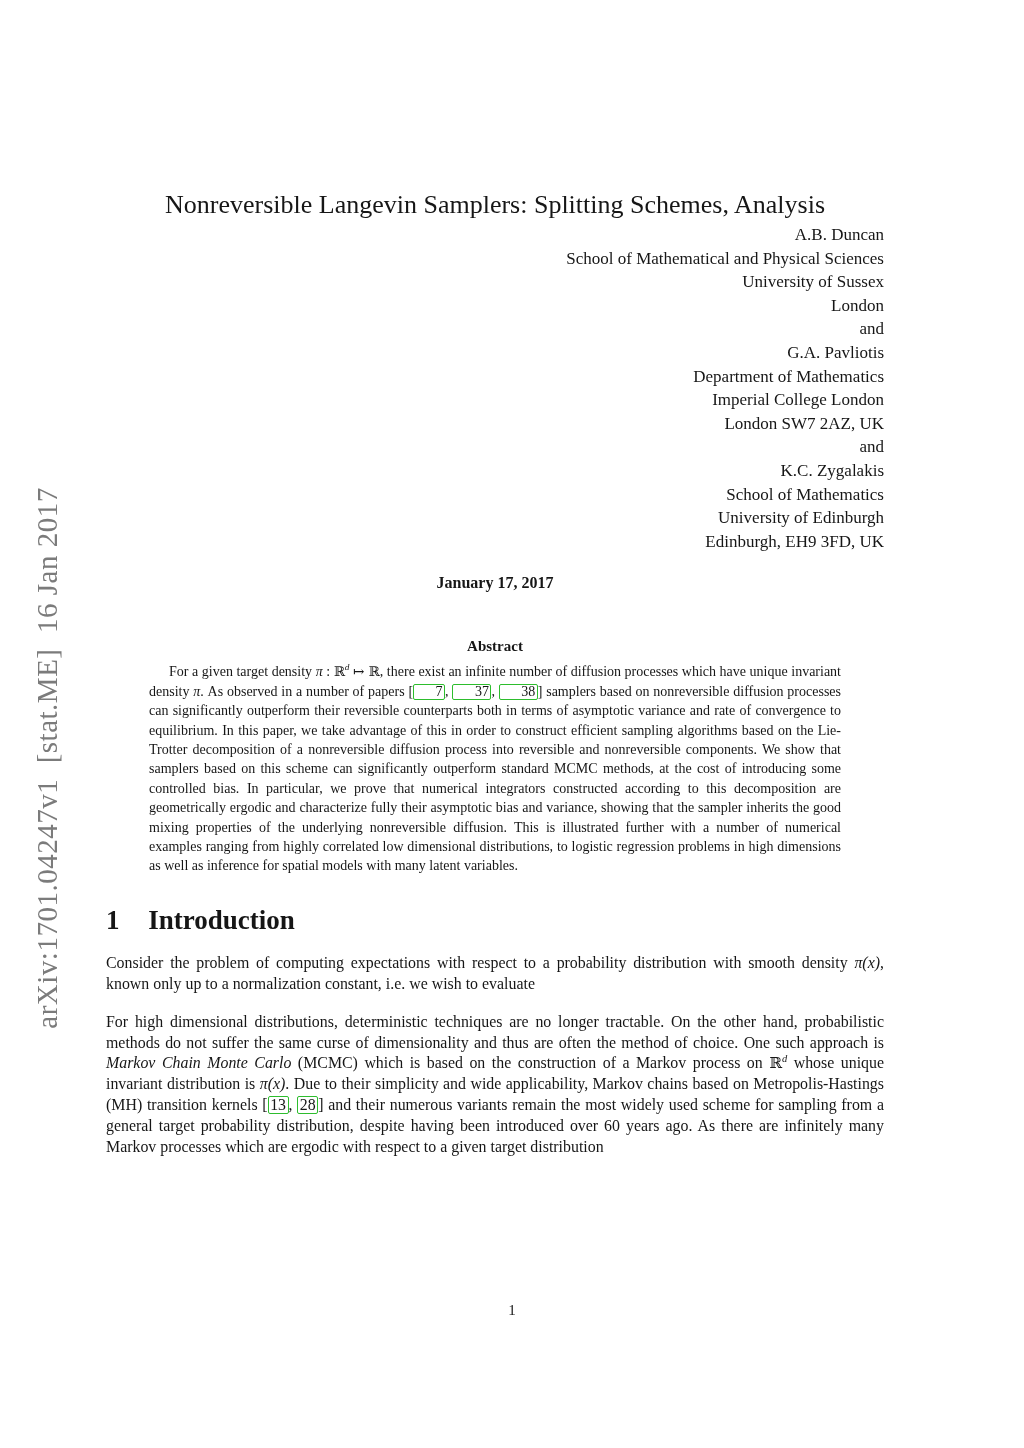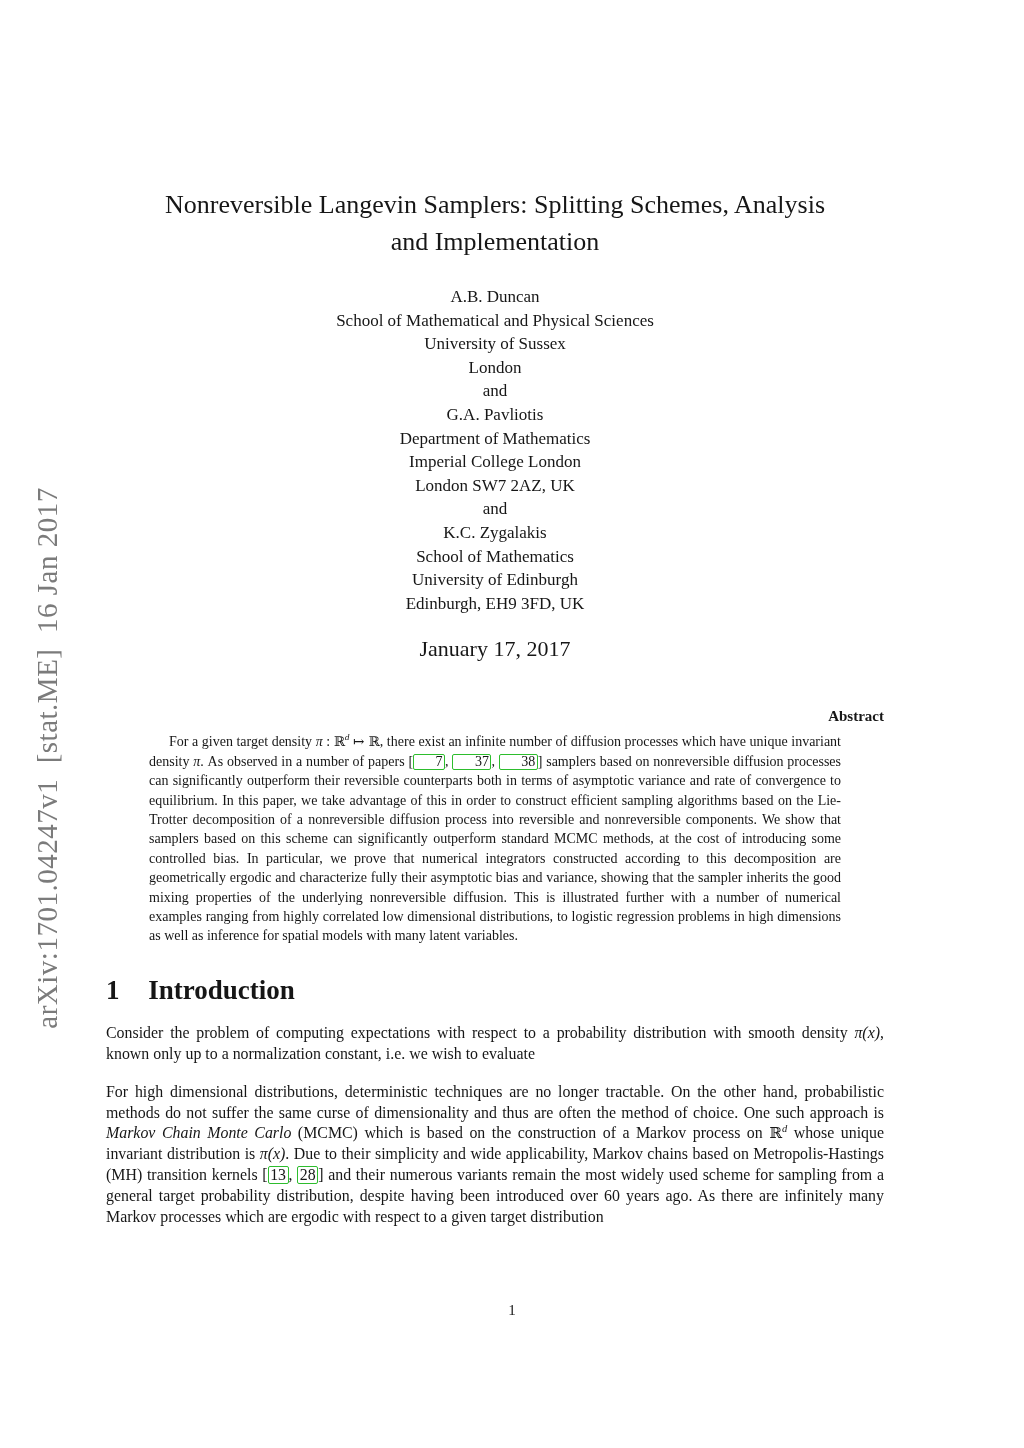--- a/index.html
+++ b/index.html
@@ -28,33 +28,33 @@
     top: 0;
     width: 778px;
   }
   .title {
     margin-top: 186px;
     text-align: center;
     font-size: 26px;
     line-height: 37px;
   }
   .authors {
-    margin-top: 25px;
-    text-align: center;
+    text-align: right;
     font-size: 17px;
     line-height: 23.6px;
   }
   .date {
     margin-top: 21px;
     text-align: center;
-    font-size: 22px;
+    font-size: 16px;
+    font-weight: bold;
   }
   .abstract-heading {
     margin-top: 46px;
-    text-align: right;
+    text-align: center;
     font-size: 15px;
     font-weight: bold;
   }
   .abstract-body {
     margin: 7px 43px 0 43px;
     font-size: 14px;
     line-height: 19.4px;
     text-align: justify;
     text-indent: 20px;
   }
@@ -135,21 +135,20 @@
 <body>
 
 <div class="page">
 
   <div class="watermark">arXiv:1701.04247v1  [stat.ME]  16 Jan 2017</div>
 
   <div class="content">
 
     <div class="title">
       <div>Nonreversible Langevin Samplers: Splitting Schemes, Analysis</div>
-      <div>and Implementation</div>
     </div>
 
     <div class="authors">
         <div>A.B. Duncan</div>
         <div>School of Mathematical and Physical Sciences</div>
         <div>University of Sussex</div>
         <div>London</div>
         <div>and</div>
         <div>G.A. Pavliotis</div>
         <div>Department of Mathematics</div>

